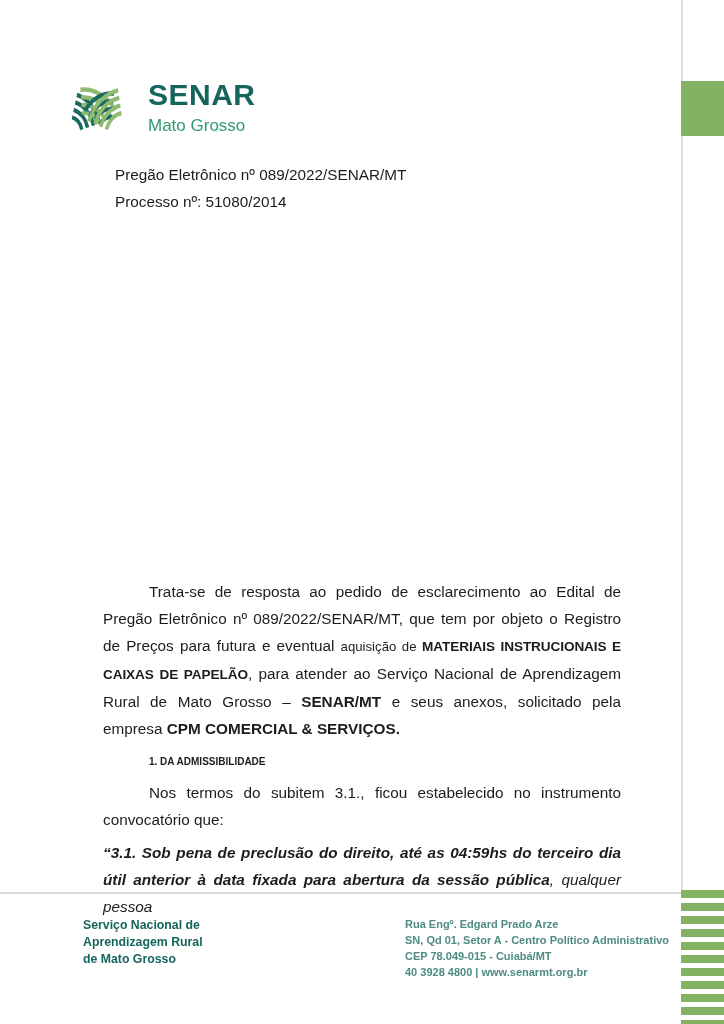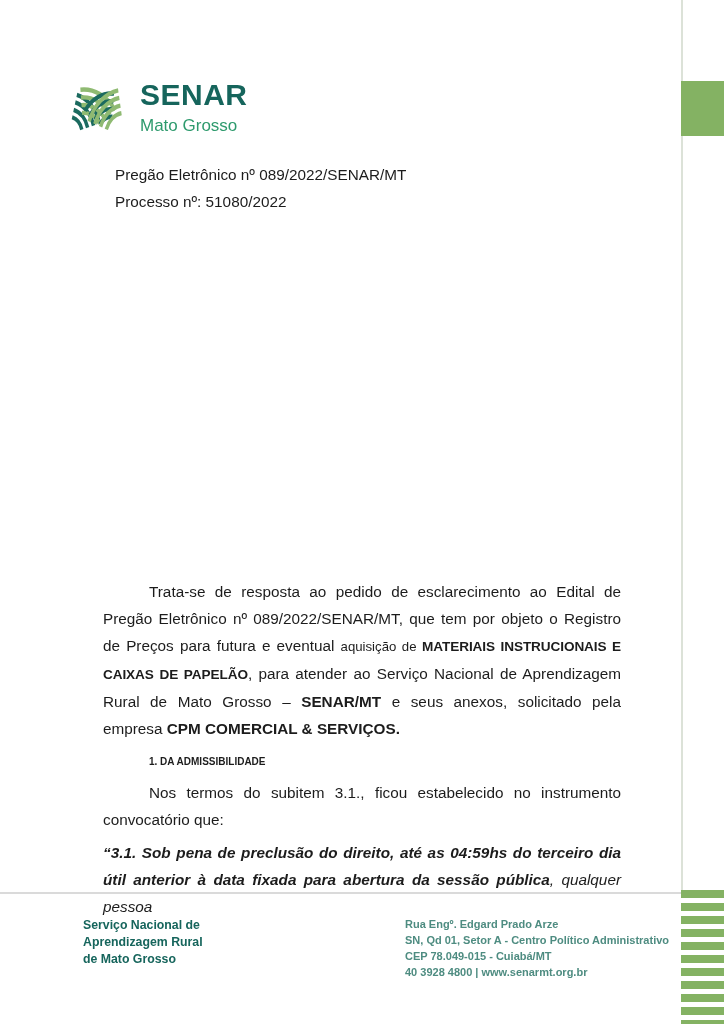--- a/index.html
+++ b/index.html
@@ -14,21 +14,21 @@
   
   .vline{ position:absolute; left:681px; top:0; width:2px; height:1024px; background:var(--line); }
   .accent-block{ position:absolute; left:681px; top:81px; width:43px; height:55px; background:var(--green); }
   .stripes{
     position:absolute; left:681px; top:890px; width:43px; height:134px;
     background:repeating-linear-gradient(to bottom, var(--green) 0 8px, #ffffff 8px 13px);
     z-index:3;
   }
 
   
-  .logo{ position:absolute; left:64px; top:76px; display:flex; align-items:center; gap:6px; }
+  .logo{ position:absolute; left:64px; top:76px; display:flex; align-items:center; gap:14px; }
   .logo svg{ display:block; }
   .leaf-dark{ stroke:var(--leaf_teal); }
   .leaf-light{ stroke:var(--leaf_green); }
   .logo-name{ font-size:30px; font-weight:700; letter-spacing:0.5px; color:var(--teal); line-height:30px; }
   .logo-region{ font-size:17px; font-weight:400; color:var(--logo_green); line-height:19px; margin-top:6px; }
 
   
   .doc-head{ position:absolute; left:115px; top:161px; width:518px; font-size:15.3px; line-height:27px; }
 
   
@@ -88,21 +88,21 @@
       </g>
     </svg>
     <div class="logo-text">
       <div class="logo-name">SENAR</div>
       <div class="logo-region">Mato Grosso</div>
     </div>
   </header>
 
   <section class="doc-head">
     <div>Pregão Eletrônico nº 089/2022/SENAR/MT</div>
-    <div>Processo nº: 51080/2022</div>
+    <div>Processo nº: 51080/2014</div>
   </section>
 
   <main class="content">
     <p class="para ind"><span>Trata-se de resposta ao pedido de esclarecimento ao Edital de Pregão Eletrônico nº 089/2022/SENAR/MT, que tem por objeto o Registro de Preços para futura e eventual </span><span class="sm">aquisição de </span><span class="bsm">MATERIAIS INSTRUCIONAIS E CAIXAS DE PAPELÃO</span><span>, para atender ao Serviço Nacional de Aprendizagem Rural de Mato Grosso – </span><span class="b">SENAR/MT</span><span> e seus anexos, solicitado pela empresa </span><span class="b">CPM COMERCIAL &amp; SERVIÇOS.</span></p>
     <h2 class="heading">1. DA ADMISSIBILIDADE</h2>
     <p class="para ind">Nos termos do subitem 3.1., ficou estabelecido no instrumento convocatório que:</p>
     <p class="quote"><span class="bi">“3.1. Sob pena de preclusão do direito, até as 04:59hs do terceiro dia útil anterior à data fixada para abertura da sessão pública</span><span class="i">, qualquer pessoa</span></p>
   </main>
 
   <footer>

